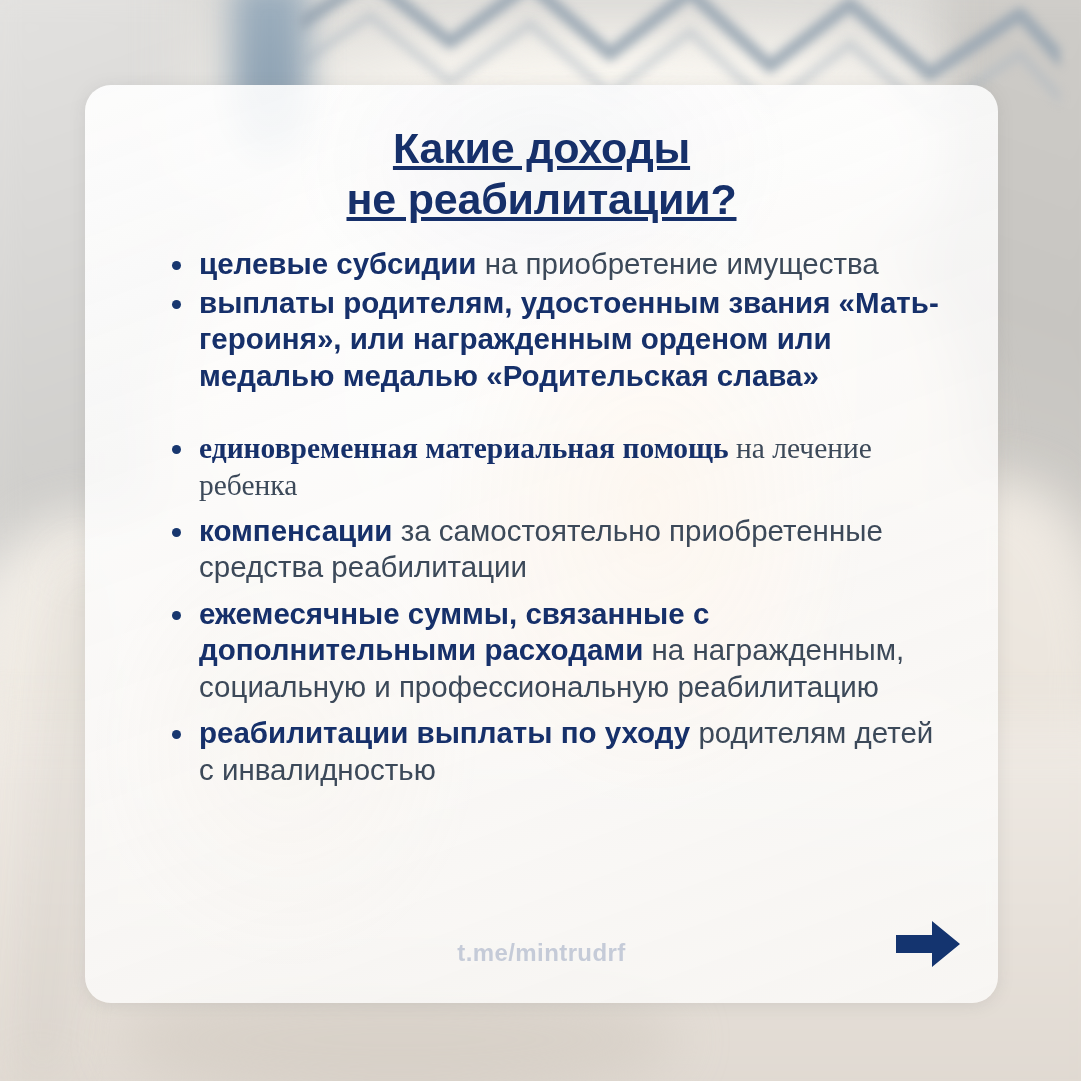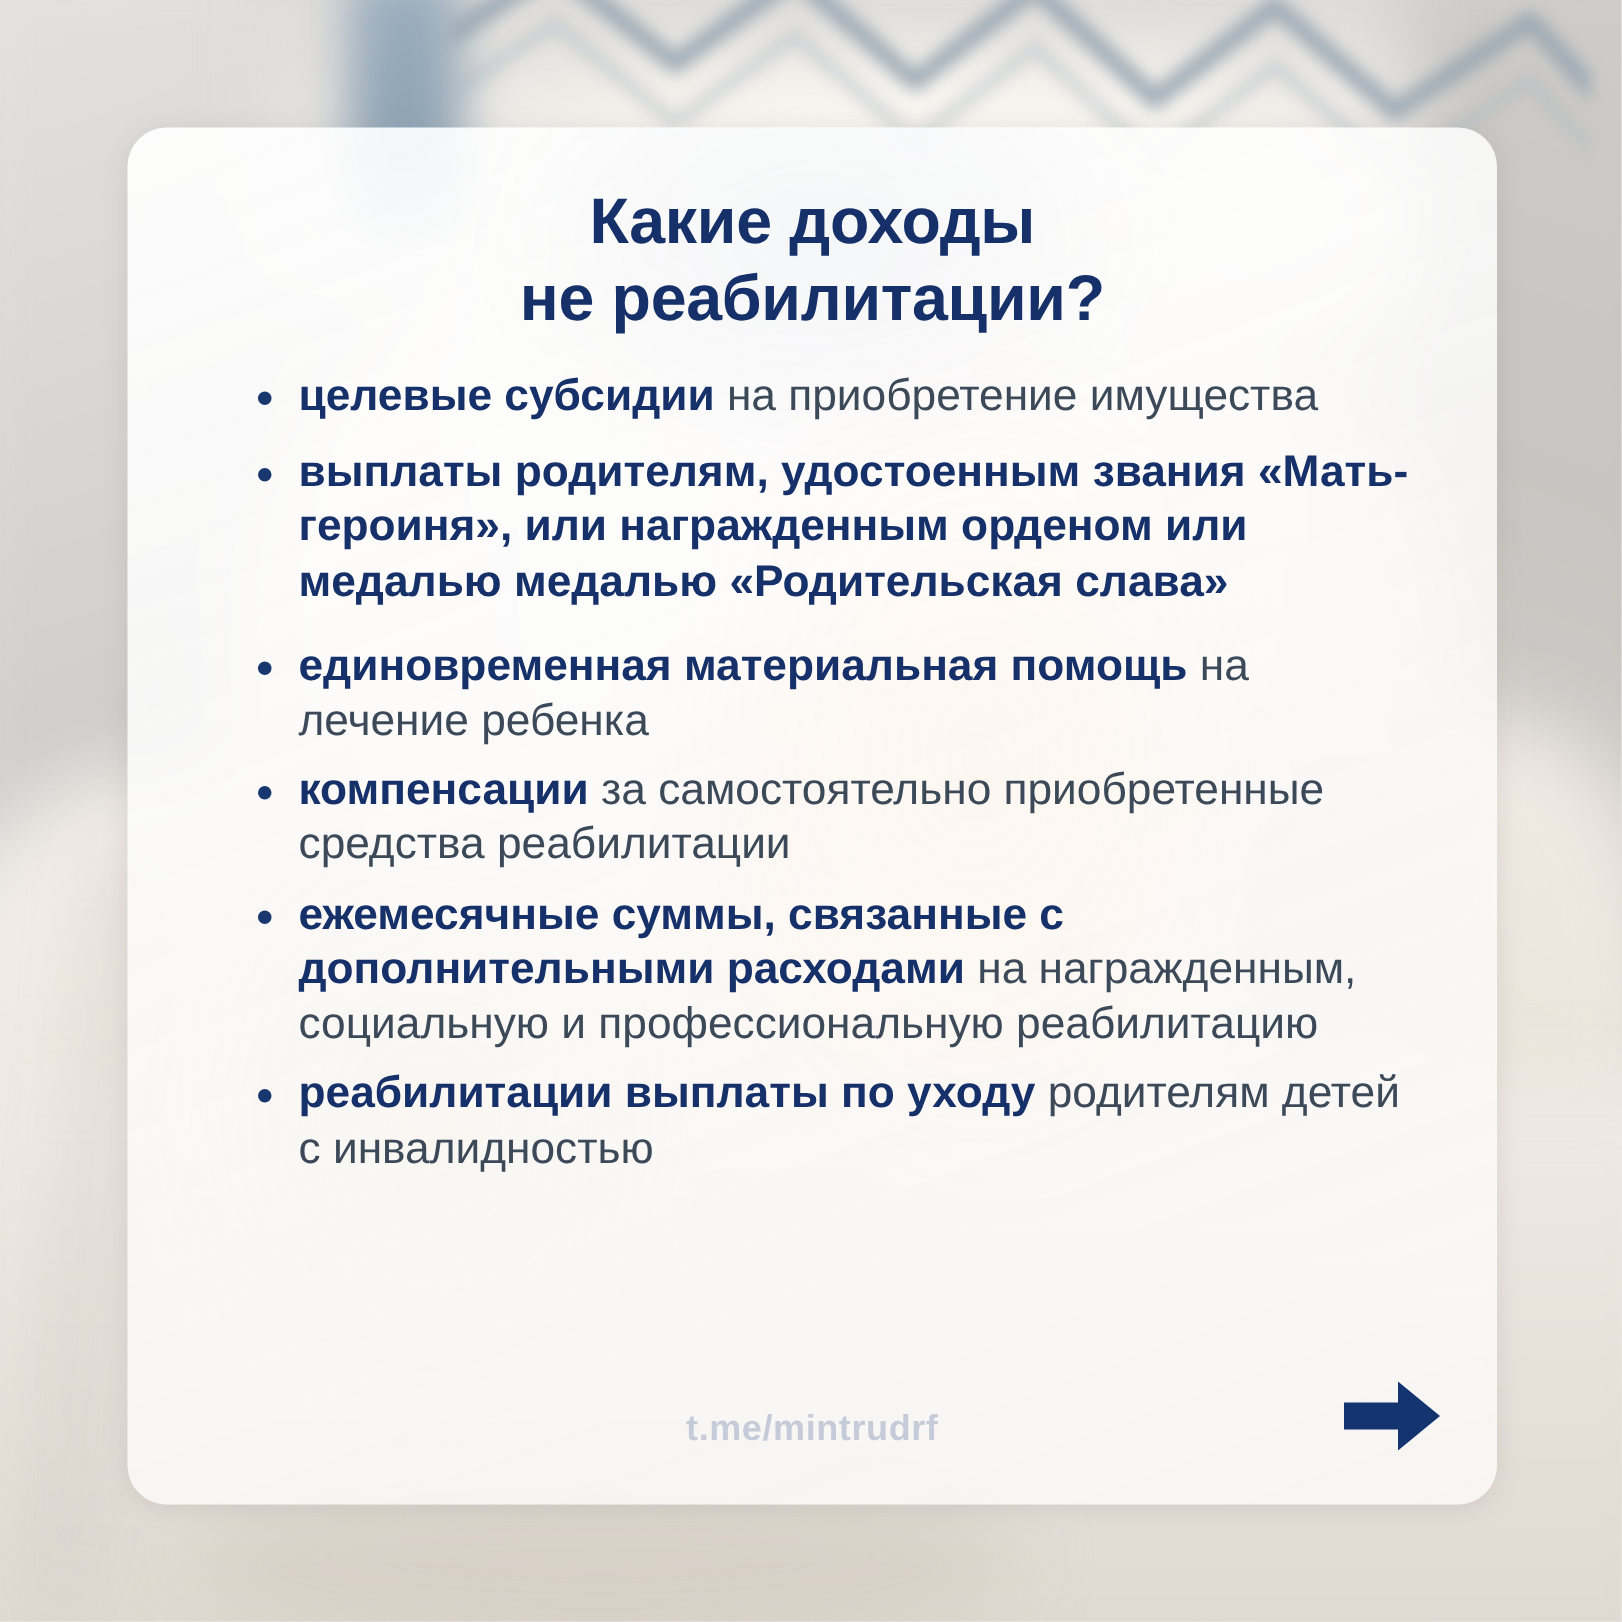--- a/index.html
+++ b/index.html
@@ -127,20 +127,21 @@
 
   
   #card-title{
     text-align:center;
     color:#16306a;
     font-size:43px;
     font-weight:bold;
     line-height:1.18;
     letter-spacing:-0.2px;
     margin-bottom:22px;
+    text-decoration:underline;
   }
   #card-title .t-line{ display:block; }
 
   
   #bullet-list{ list-style:none; padding:0 0 0 36px; }
 
   .bullet-item{
     position:relative;
     padding-left:30px;
     font-size:29.5px;
@@ -154,23 +155,23 @@
     left:3px; top:15px;
     width:9px; height:9px;
     border-radius:50%;
     background:#18376f;
   }
   .bullet-item b{
     color:#16306a;
     font-weight:bold;
   }
   
-  .bullet-item.gap-s{ margin-top:14px; }
+  .bullet-item.gap-s{ margin-top:2px; }
   .bullet-item.gap-m{ margin-top:10px; }
-  .bullet-item.gap-l{ margin-top:20px; }
+  .bullet-item.gap-l{ margin-top:36px;font-family:Liberation Serif, serif; }
 
   
   #watermark{
     position:absolute;
     left:0; right:0;
     bottom:36px;
     text-align:center;
     color:#c5cbd8;
     font-size:24px;
     font-weight:bold;

